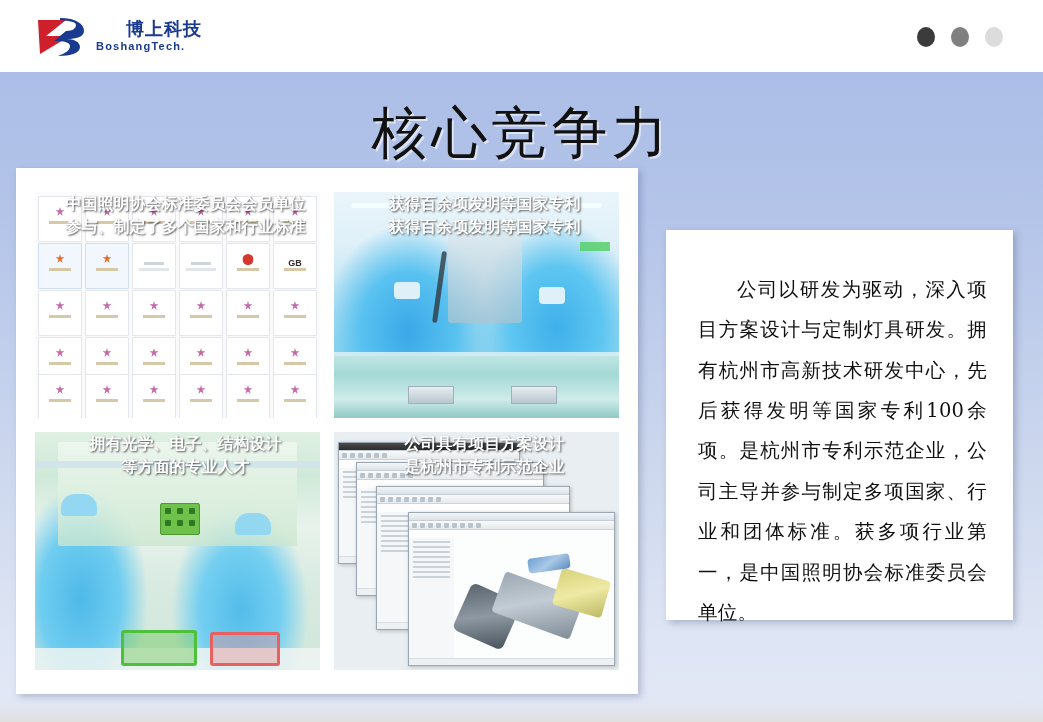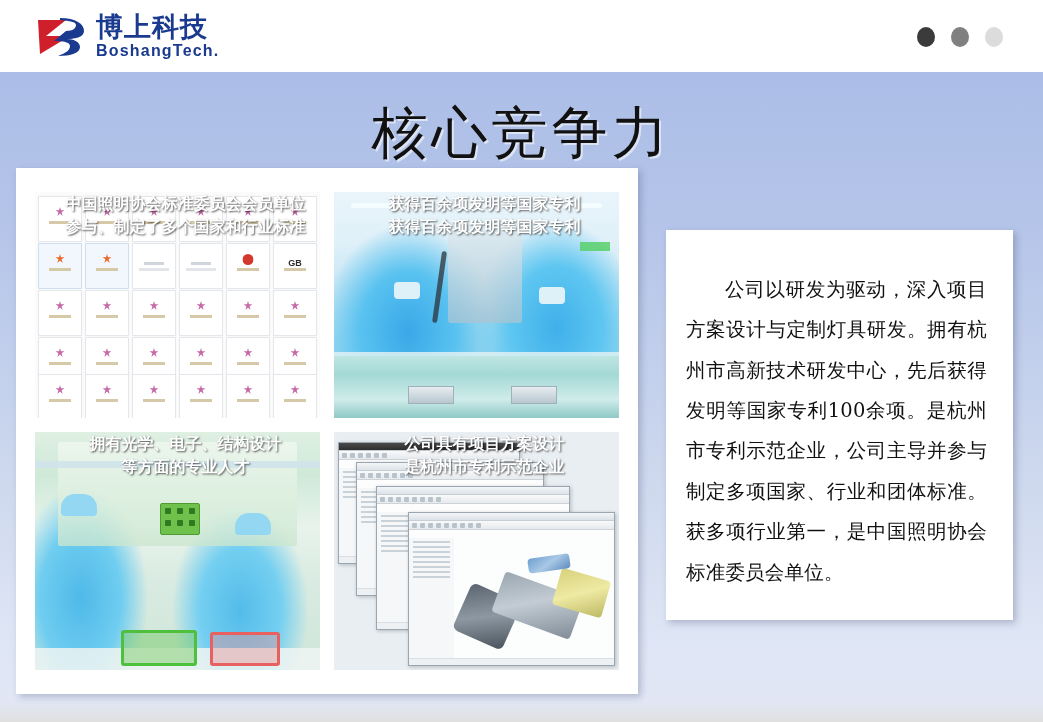--- a/index.html
+++ b/index.html
@@ -11,23 +11,23 @@
   }
   .slide{position:relative;width:1043px;height:722px;overflow:hidden;
     background:linear-gradient(180deg,#a8bbe6 0%,#b4c4e9 30%,#cdd8ee 65%,#dee5f4 88%,#e1e7f5 97%,#e0e0e0 100%);
   }
 
   
   .header{position:absolute;left:0;top:0;width:1043px;height:72px;background:#ffffff;}
   .logo{position:absolute;left:36px;top:12px;height:48px;display:flex;align-items:center;}
   .logo-mark{width:52px;height:44px;margin-right:8px;}
   .logo-txt{display:flex;flex-direction:column;justify-content:center;line-height:1;}
-  .logo-cn{font-family:"DejaVu Sans","Liberation Sans",sans-serif;font-size:27px;font-weight:bold;
-    color:#1a3a8f;letter-spacing:1px;}
-  .logo-en{font-family:"Liberation Sans",sans-serif;font-size:16px;font-weight:bold;color:#1a3a8f;
+  .logo-cn{font-family:"DejaVu Sans","Liberation Sans",sans-serif;font-size:18px;font-weight:bold;
+    color:#1a3a8f;letter-spacing:1px;margin-left:30px;}
+  .logo-en{font-family:"Liberation Sans",sans-serif;font-size:11px;font-weight:bold;color:#1a3a8f;
     letter-spacing:1.2px;margin-top:3px;}
   .dots{position:absolute;right:40px;top:27px;display:flex;gap:16px;align-items:center;}
   .dot{width:18px;height:20px;border-radius:50%;}
   .dot.d1{background:#3b3b3b;}
   .dot.d2{background:#808080;}
   .dot.d3{background:#dcdcdc;}
 
   
   .slide-title{position:absolute;left:0;top:96px;width:1043px;text-align:center;
     font-family:"DejaVu Serif","Liberation Serif",serif;font-size:56px;font-weight:normal;color:#111;
@@ -115,21 +115,21 @@
   .win-c .cv{position:absolute;left:22%;right:0;top:25px;bottom:0;background:#fcfdfd;}
   .win-c .sb{position:absolute;left:0;bottom:0;width:100%;height:6px;background:#eef1f4;border-top:1px solid #d8dee3;}
   .part{position:absolute;background:linear-gradient(150deg,#9aa6b0 0%,#c3ccd4 45%,#7f8b96 100%);border-radius:4px;}
   .part.gold{background:linear-gradient(150deg,#d6d27a 0%,#efeaa4 50%,#bdb963 100%);}
   .part.dk{background:linear-gradient(150deg,#59636d 0%,#8d98a2 50%,#49525b 100%);}
   .part.blu{background:linear-gradient(150deg,#6d9fd0 0%,#a9c8e6 50%,#5d8cbd 100%);}
 
   
   .card{position:absolute;left:666px;top:230px;width:347px;height:390px;background:#fff;
     box-shadow:3px 3px 7px rgba(60,70,110,.3);}
-  .card p{margin:0;padding:40px 26px 0 20px;text-indent:2em;
+  .card p{margin:0;padding:40px 26px 0 32px;text-indent:2em;
     font-family:"DejaVu Serif","Liberation Serif",serif;font-size:19.5px;color:#111;
     line-height:2.07;letter-spacing:.2px;text-align:justify;}
 </style>
 </head>
 <body>
 
 <div class="slide">
 
   <div class="header">
     <div class="logo">

